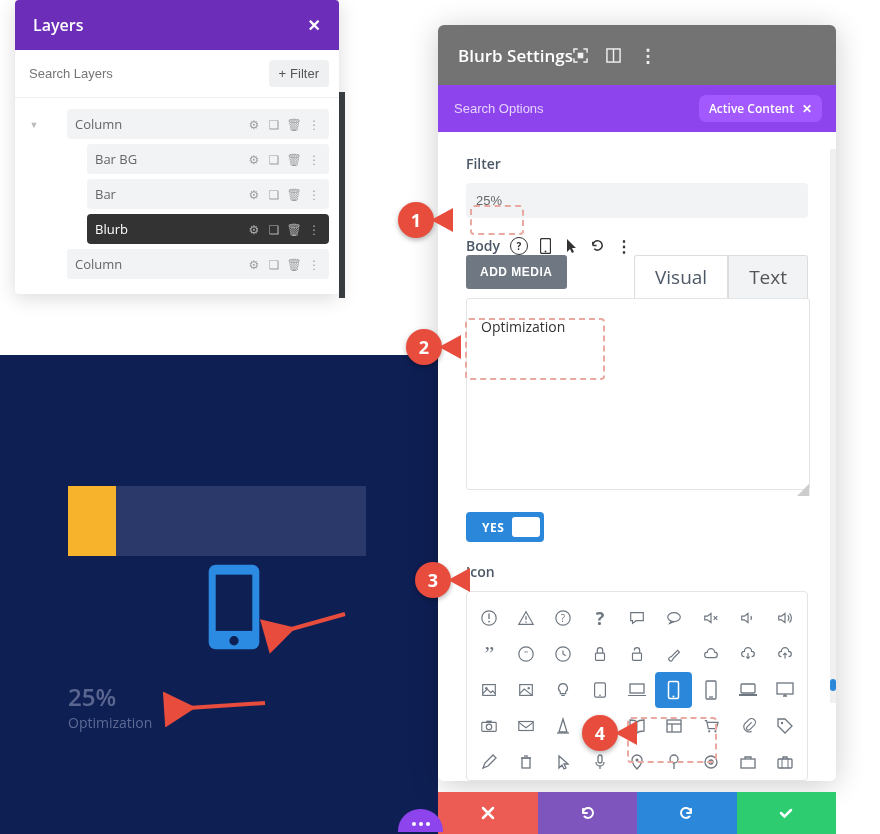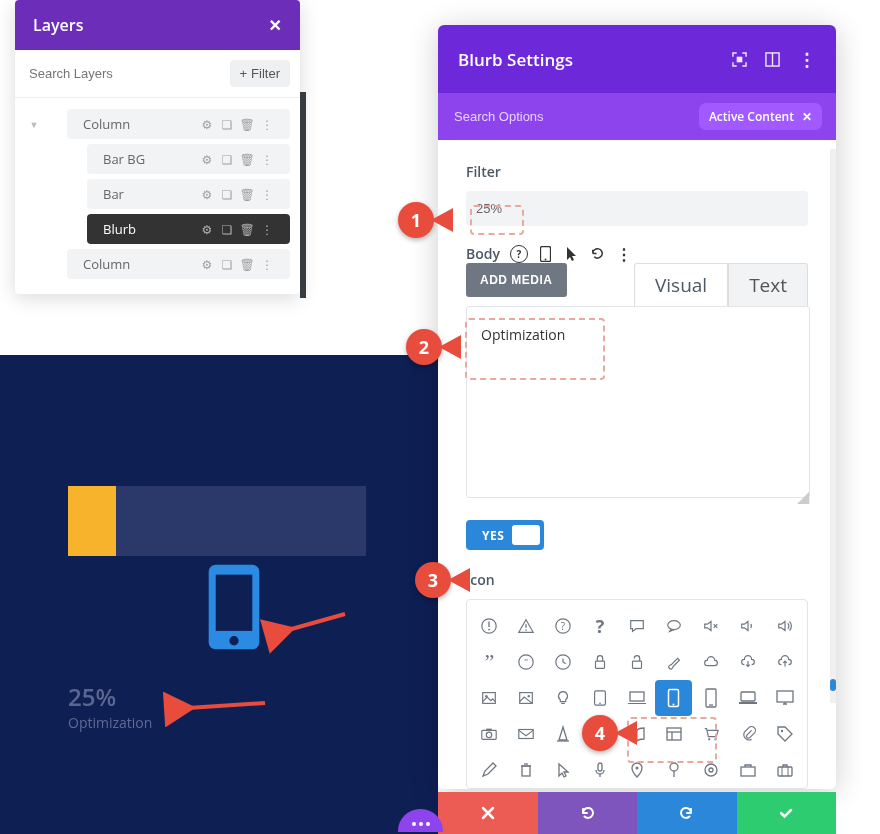--- a/index.html
+++ b/index.html
@@ -1,43 +1,43 @@
 <!DOCTYPE html>
 <html><head>
 <meta charset="utf-8">
 <style>
 html,body{margin:0;padding:0;width:880px;height:834px;font-family:'Open Sans',Helvetica,Arial,sans-serif;background:#fff;overflow:hidden;position:relative}
-.layers-panel{position:absolute;left:15px;top:0;width:285px;background:#fff;box-shadow:0 4px 20px rgba(0,0,0,0.15);border-radius:4px}
+.layers-panel{position:absolute;left:15px;top:0;width:324px;background:#fff;box-shadow:0 4px 20px rgba(0,0,0,0.15);border-radius:4px}
 .layers-header{background:#6c2eb9;color:#fff;height:50px;display:flex;align-items:center;justify-content:space-between;padding:0 18px;border-radius:4px 4px 0 0}
 .layers-header span{font-weight:600;font-size:16px}
 .close-x{font-size:18px;cursor:pointer;font-weight:300}
 .layers-search{display:flex;align-items:center;padding:10px 10px;border-bottom:1px solid #eee}
 .layers-search input{flex:1;border:none;outline:none;font-size:13px;padding:6px 4px;color:#888}
 .filter-btn{background:#eef0f2;border:none;color:#555;font-size:13px;padding:6px 10px;border-radius:4px;display:flex;align-items:center;gap:4px;cursor:pointer}
 .layer-list{padding:6px 10px 10px 10px}
 .layer-row{display:flex;align-items:center;height:30px;margin:5px 0;font-size:13px;color:#666}
 .layer-row .arrow{width:18px;text-align:center;color:#bbb;font-size:9px}
-.layer-row .pill{flex:1;display:flex;align-items:center;justify-content:space-between;background:#f1f3f5;border-radius:4px;padding:0 16px;height:30px}
+.layer-row .pill{flex:1;display:flex;align-items:center;justify-content:space-between;background:#f1f3f5;border-radius:4px;padding:0 8px;height:30px}
 .layer-row .pill.dark{background:#333;color:#fff}
 .layer-row .label{font-size:13px}
 .layer-icons{display:flex;gap:6px;align-items:center}
 .layer-icons span{width:14px;height:14px;display:inline-flex;align-items:center;justify-content:center;opacity:.6;font-size:12px}
 .indent-1{margin-left:24px}
 .indent-2{margin-left:44px}
 
 .preview-area{position:absolute;left:0;top:355px;width:438px;height:479px;background:#0e1f54}
 .bar-bg{position:absolute;left:68px;top:131px;width:298px;height:70px;background:#2b386a}
 .bar-fill{position:absolute;left:68px;top:131px;width:48px;height:70px;background:#f7b32b}
 .phone-icon{position:absolute;left:205px;top:207px;width:58px;height:90px}
 .phone-icon svg{width:100%;height:100%}
 .preview-title{position:absolute;left:68px;top:325px;color:#5a668f;font-size:24px;font-weight:600}
 .preview-body{position:absolute;left:68px;top:358px;color:#5e6a93;font-size:14px}
 
 .settings-panel{position:absolute;left:438px;top:25px;width:398px;background:#fff;box-shadow:0 4px 30px rgba(0,0,0,0.2);border-radius:6px;overflow:hidden}
-.sp-header{background:#6d28d9;color:#fff;height:68px;display:flex;align-items:center;justify-content:space-between;padding:0 20px}
+.sp-header{background:#737373;color:#fff;height:60px;display:flex;align-items:center;justify-content:flex-start;padding:0 20px}
 .sp-header .title{font-weight:600;font-size:17px}
 .sp-header .actions{display:flex;gap:18px;align-items:center}
 .sp-header .actions span{cursor:pointer;display:inline-flex;opacity:.9}
 .sp-search{background:#8e44ec;display:flex;align-items:center;padding:10px 14px;color:#fff}
 .sp-search input{flex:1;background:transparent;border:none;outline:none;color:#fff;font-size:13px}
 .sp-search input::placeholder{color:#e5d3ff}
 .ac-tag{background:#a259ff;color:#fff;font-size:12px;font-weight:600;padding:5px 10px;border-radius:7px;display:flex;align-items:center;gap:8px}
 .sp-body{padding:22px 28px 0 28px;color:#4c5866}
 .field-label{font-size:14px;font-weight:600;margin-bottom:10px;color:#4c5866}
 .title-input{width:100%;background:#f1f3f5;border:none;border-radius:4px;padding:10px;font-size:13px;color:#666;box-sizing:border-box}

